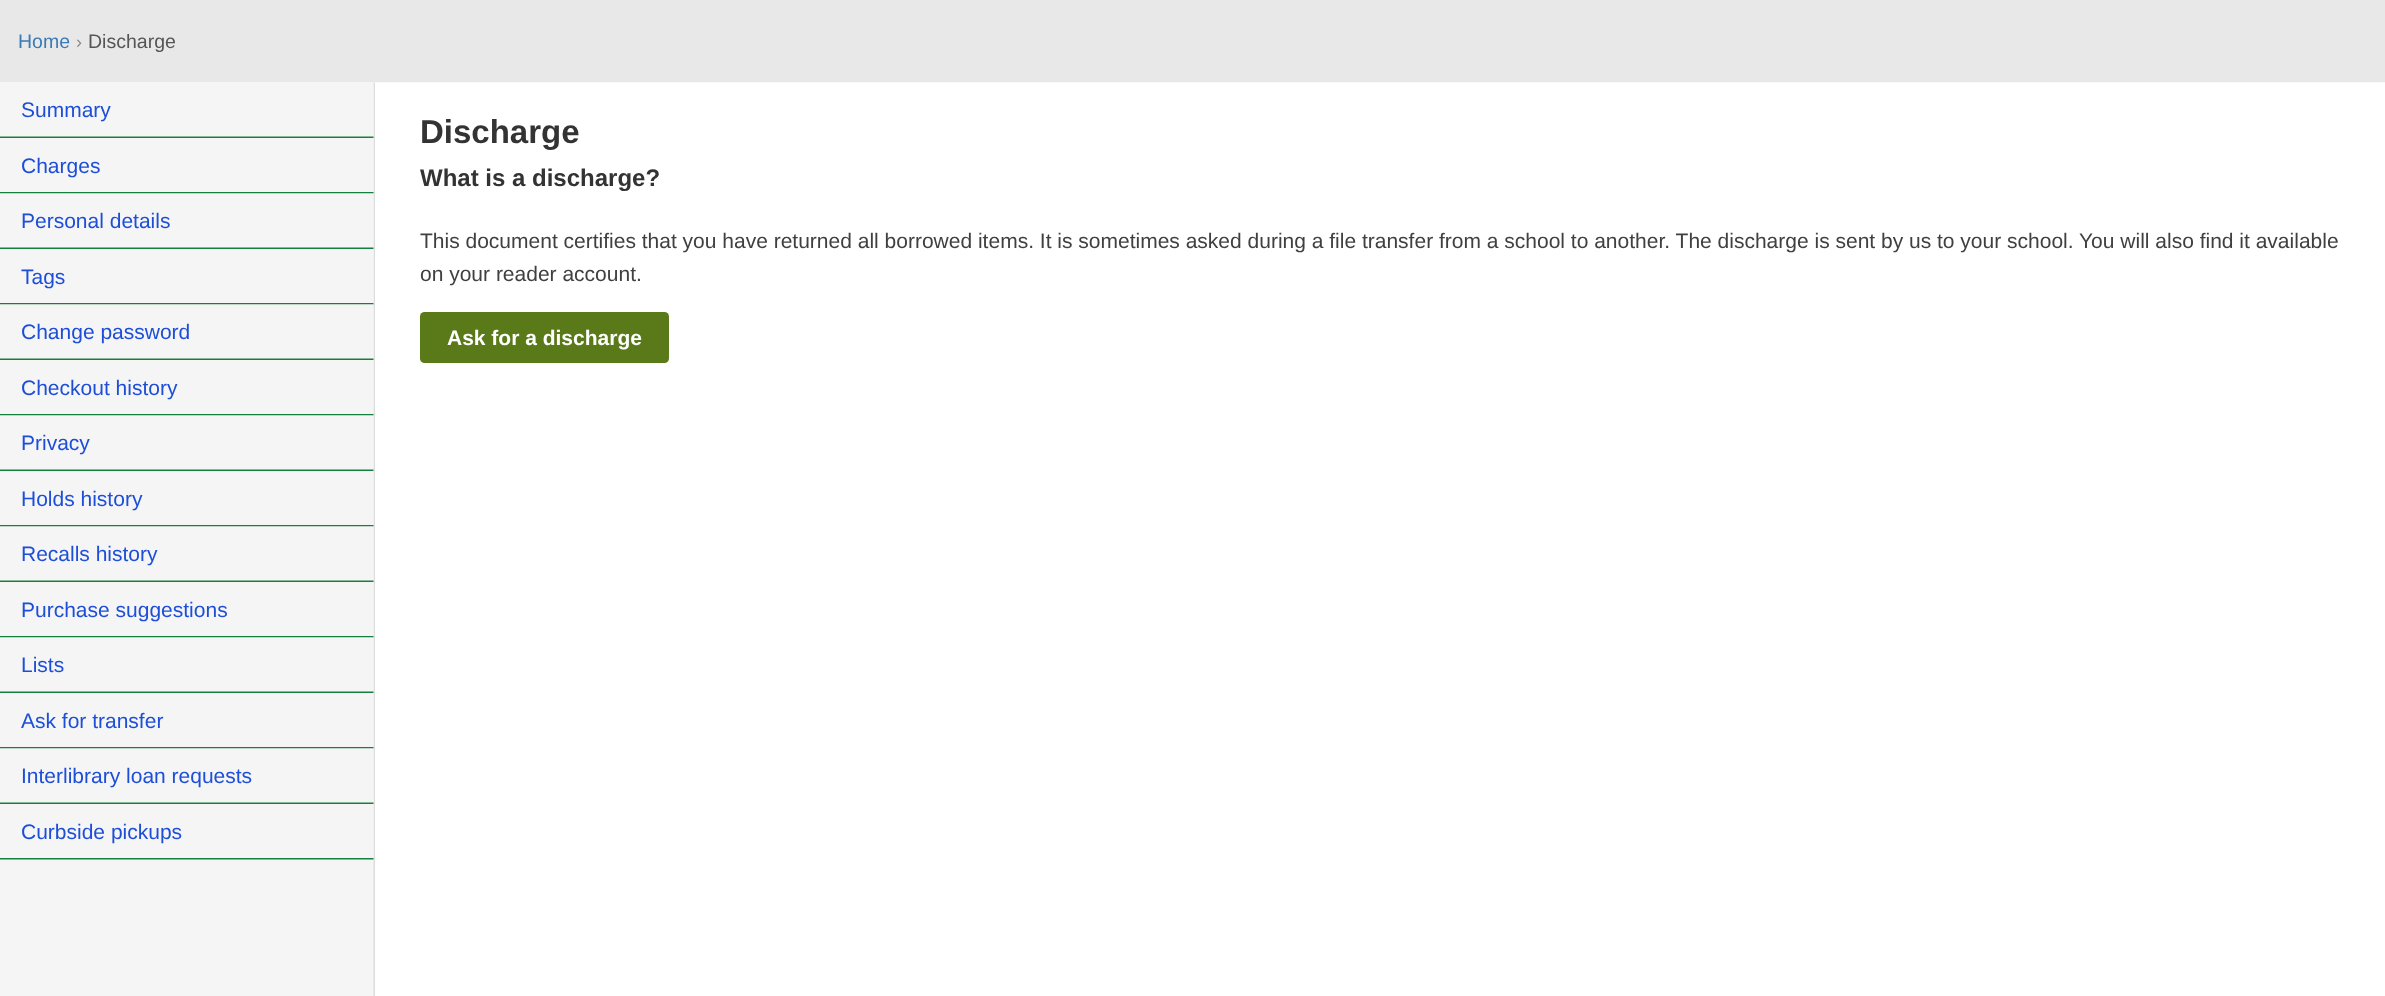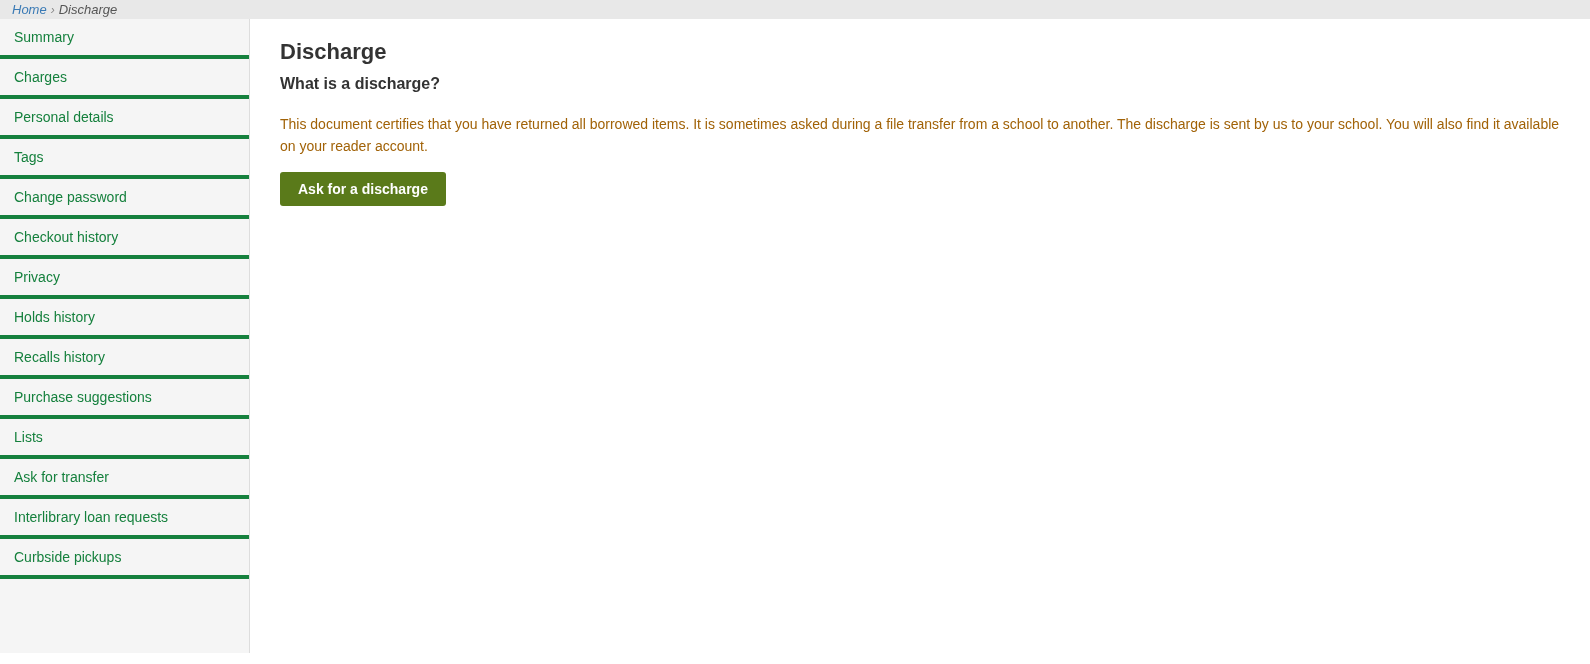--- a/index.html
+++ b/index.html
@@ -4,27 +4,26 @@
   <style>
     * { margin: 0; padding: 0; box-sizing: border-box; }
     body {
       font-family: Arial, sans-serif;
       font-size: 14px;
       background: #fff;
       color: #333;
     }
     .breadcrumb-bar {
       background: #e8e8e8;
-      padding: 2px 12px;
+      padding: 20px 12px;
       font-size: 13px;
       color: #555;
       display: flex;
       align-items: center;
       gap: 4px;
-      font-style: italic;
     }
     .breadcrumb-bar a {
       color: #3a7ab5;
       text-decoration: none;
     }
     .breadcrumb-separator {
       color: #888;
       font-size: 12px;
     }
     .layout {
@@ -33,23 +32,23 @@
     }
     .sidebar {
       width: 250px;
       min-width: 250px;
       border-right: 1px solid #ddd;
       background: #f5f5f5;
     }
     .sidebar-item {
       display: block;
       padding: 10px 14px;
-      color: #15803d;
+      color: #1d4ed8;
       text-decoration: none;
-      border-bottom: 4px solid #15803d;
+      border-bottom: 1px solid #15803d;
       font-size: 14px;
       cursor: pointer;
       background: #f5f5f5;
     }
     .main-content {
       flex: 1;
       padding: 20px 30px;
       background: #fff;
     }
     .page-title {
@@ -58,21 +57,21 @@
       color: #333;
       margin-bottom: 10px;
     }
     .section-title {
       font-size: 16px;
       font-weight: bold;
       color: #333;
       margin-bottom: 20px;
     }
     .description-text {
-      color: #a16207;
+      color: #404040;
       line-height: 1.6;
       margin-bottom: 14px;
     }
     .warning-text {
       color: #555;
       line-height: 1.6;
       margin-bottom: 20px;
     }
     .warning-text strong {
       color: #333;

